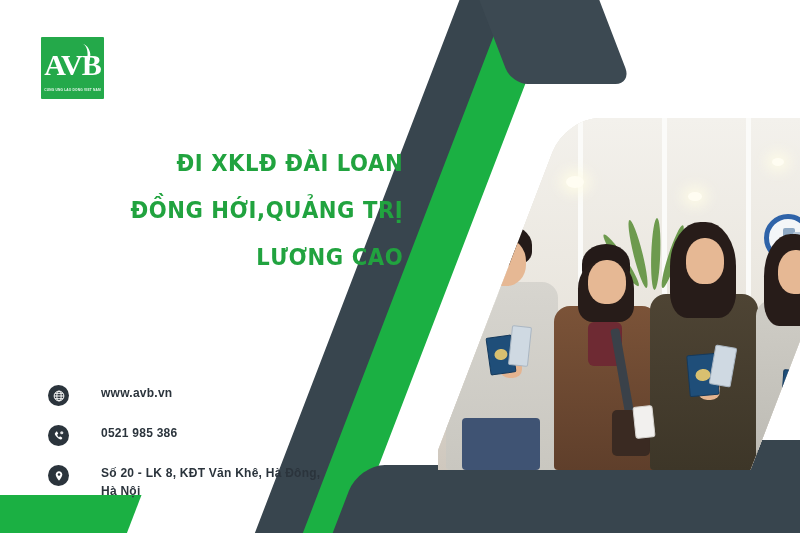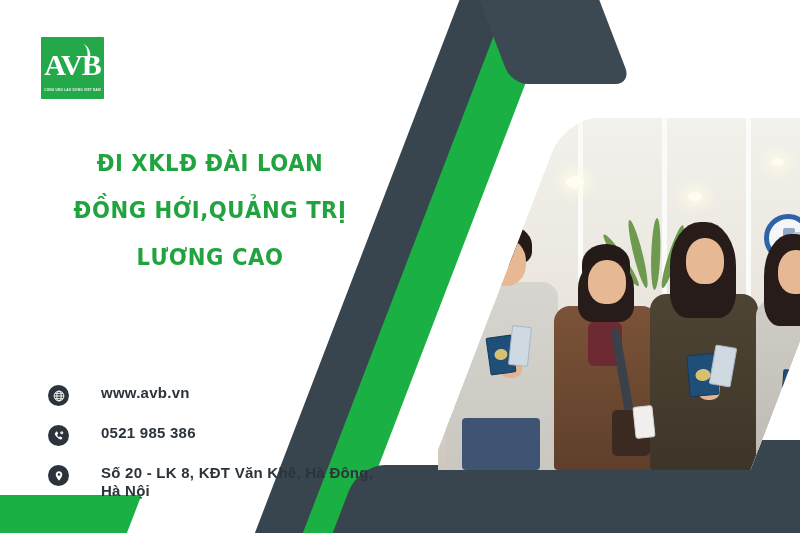--- a/index.html
+++ b/index.html
@@ -165,21 +165,21 @@
     letter-spacing:.2px;
     white-space:nowrap;
     font-weight:bold;
   }
 
   
   .headline {
     position:absolute; left:0; top:140px;
     width:420px;
     z-index:9;
-    text-align:center;
+    text-align:right;
   }
   .headline .line {
     color:#21a33f;
     font-family:"DejaVu Sans", sans-serif;
     font-weight:bold;
     font-size:23px;
     letter-spacing:.6px;
     line-height:47px;
     white-space:nowrap;
     transform:scaleX(.92);
@@ -196,21 +196,21 @@
     width:21px; height:21px; border-radius:50%;
     background:#2b343c;
     flex:0 0 21px;
     position:relative;
     margin-top:1px;
   }
   .c-icon svg { position:absolute; left:50%; top:50%; transform:translate(-50%,-50%); }
   .c-text {
     margin-left:32px;
     color:#2b343c;
-    font-size:15px;
+    font-size:12px;
     font-weight:bold;
     line-height:18px;
     letter-spacing:.25px;
     white-space:pre-line;
   }
 </style>
 </head>
 <body>
 
 <div id="banner">

